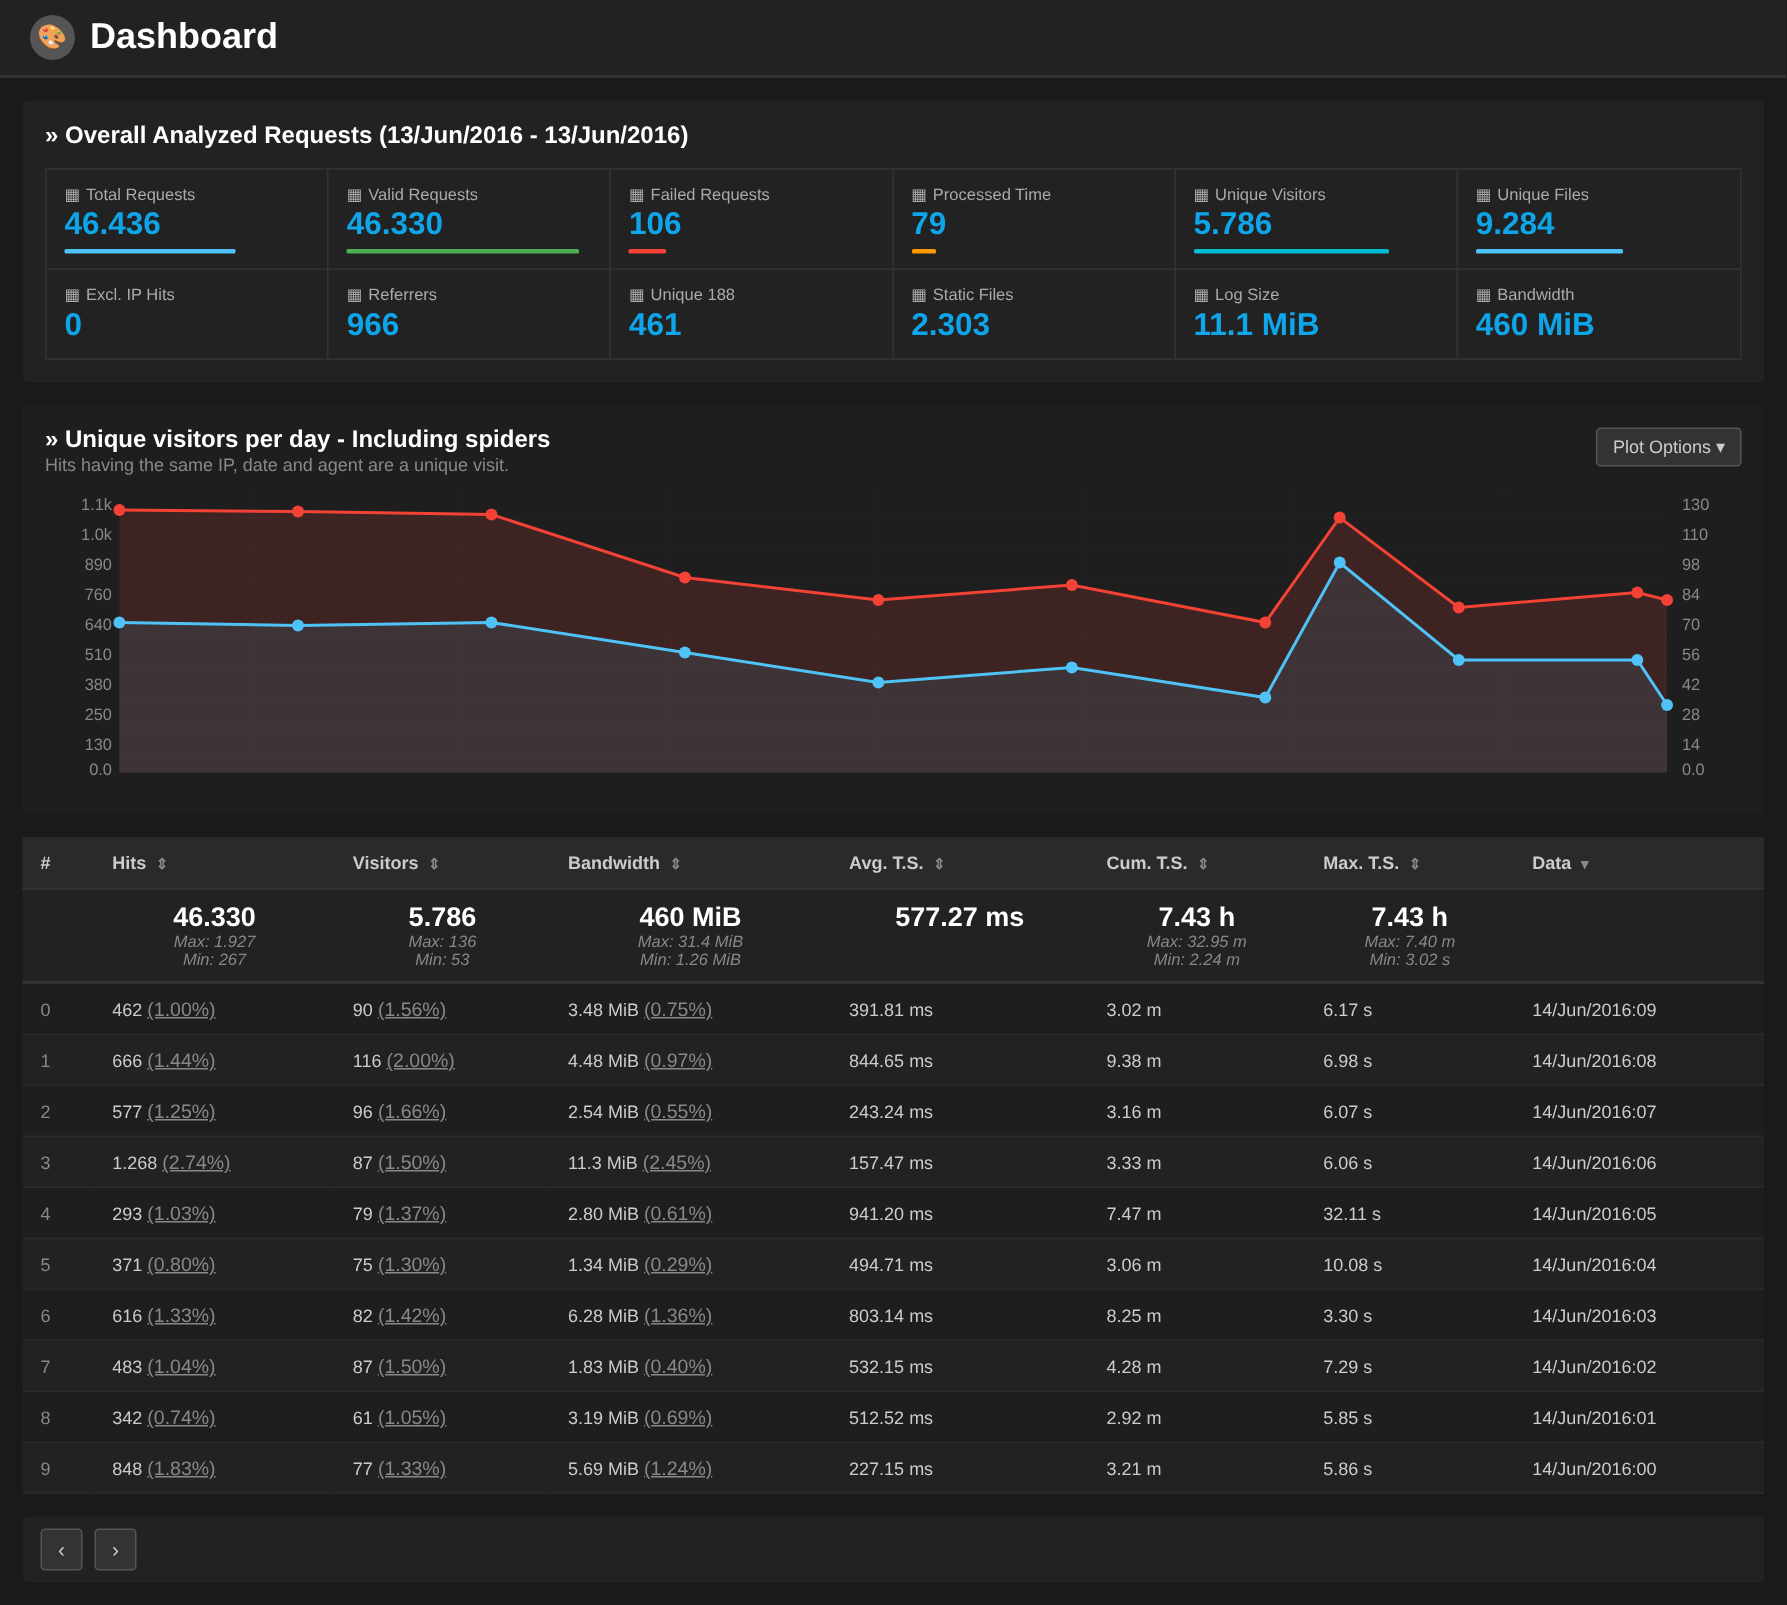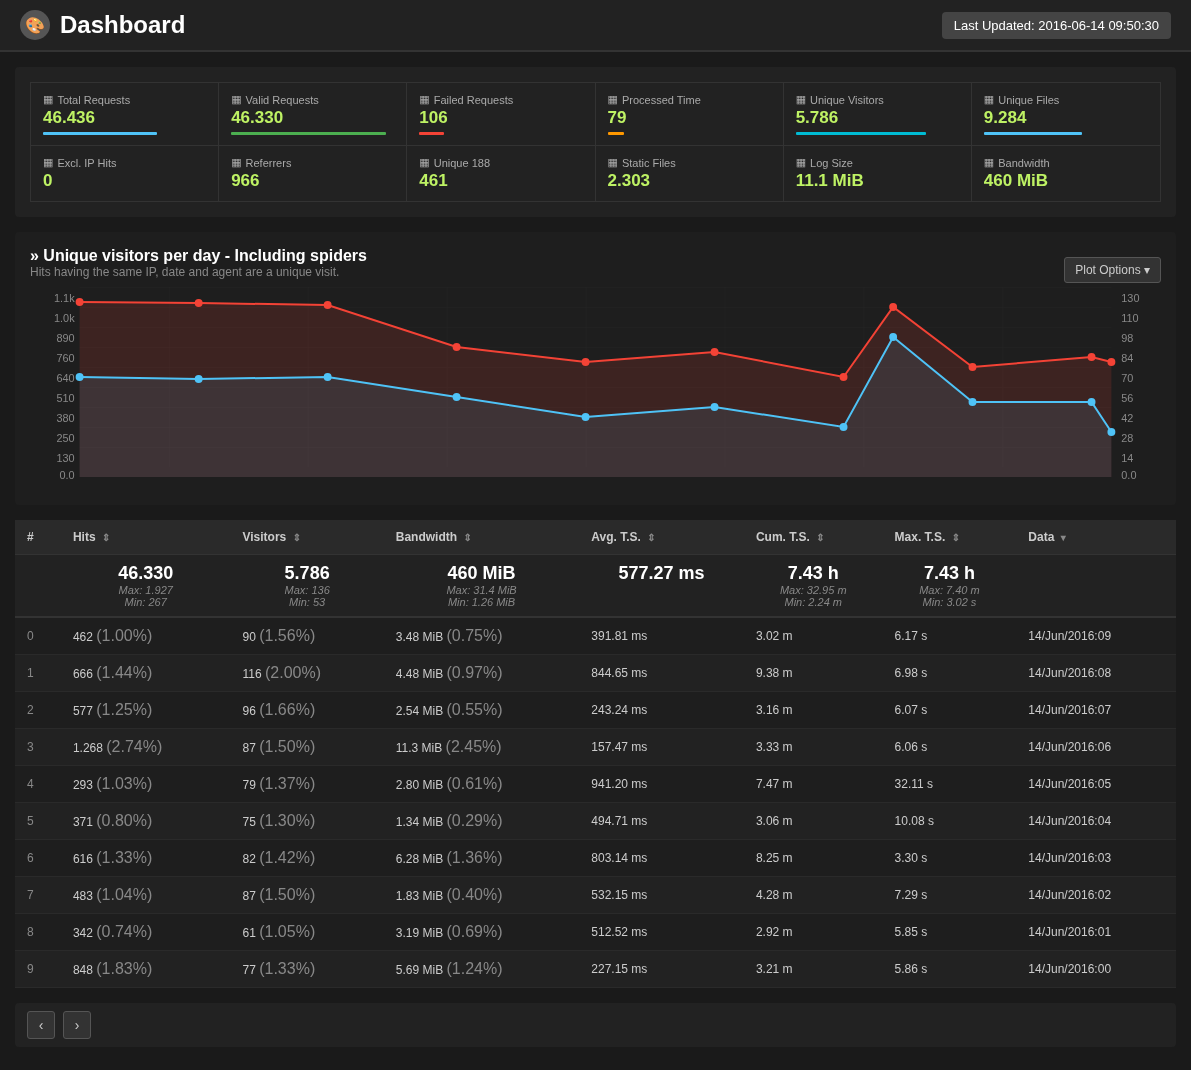--- a/index.html
+++ b/index.html
@@ -13,69 +13,69 @@
 
     
     .section { background: #222; margin: 15px; border-radius: 4px; padding: 15px; }
     .section-title { color: #fff; font-size: 16px; font-weight: bold; margin-bottom: 12px; }
 
     
     .stats-grid { display: grid; grid-template-columns: repeat(6, 1fr); gap: 0; border: 1px solid #333; }
     .stat-item { padding: 10px 12px; border-right: 1px solid #333; border-bottom: 1px solid #333; position: relative; }
     .stat-item:nth-child(6n) { border-right: none; }
     .stat-label { font-size: 11px; color: #aaa; display: flex; align-items: center; gap: 4px; margin-bottom: 2px; }
-    .stat-value { font-size: 17px; color: #bef264; font-weight: bold; }
+    .stat-value { font-size: 21px; color: #0ea5e9; font-weight: bold; }
     .stat-bar { height: 3px; margin-top: 4px; border-radius: 1px; }
     .bar-blue { background: #4fc3f7; }
     .bar-green { background: #4caf50; }
     .bar-red { background: #f44336; }
     .bar-orange { background: #ff9800; }
     .bar-cyan { background: #00bcd4; }
 
     
     .chart-section { background: #1e1e1e; margin: 15px; border-radius: 4px; padding: 15px; }
-    .chart-header { display: flex; justify-content: space-between; align-items: flex-end; margin-bottom: 4px; }
+    .chart-header { display: flex; justify-content: space-between; align-items: flex-start; margin-bottom: 4px; }
     .chart-title { color: #fff; font-size: 16px; font-weight: bold; }
     .chart-subtitle { color: #888; font-size: 12px; margin-bottom: 4px; }
     .plot-options-btn { background: #333; color: #ccc; border: 1px solid #555; padding: 5px 10px; border-radius: 3px; cursor: pointer; font-size: 12px; }
 
     
     .table-section { background: #222; margin: 0 15px 15px; border-radius: 4px; }
     table { width: 100%; border-collapse: collapse; }
     thead tr { background: #2a2a2a; }
     th { padding: 10px 12px; text-align: left; color: #ccc; font-size: 12px; border-bottom: 1px solid #333; font-weight: bold; cursor: pointer; }
     th .sort-icon { color: #888; font-size: 10px; margin-left: 3px; }
     .summary-row td { padding: 8px 12px; color: #ccc; font-size: 13px; border-bottom: 2px solid #333; text-align: center; vertical-align: top; }
     .summary-main { font-size: 18px; color: #fff; font-weight: bold; display: block; }
     .summary-sub { font-size: 11px; color: #888; display: block; font-style: italic; }
     tbody tr { border-bottom: 1px solid #2a2a2a; }
     td { padding: 9px 12px; color: #ccc; font-size: 12px; }
-    td .pct { color: #888; font-weight: normal; font-size: 16px; }
+    td .pct { color: #888; font-weight: normal; font-size: 13px; text-decoration: underline; }
     .row-num { color: #888; }
 
     
     .footer { background: #222; margin: 0 15px 15px; border-radius: 4px; padding: 8px 12px; display: flex; gap: 8px; }
     .page-btn { background: #333; color: #ccc; border: 1px solid #555; width: 28px; height: 28px; border-radius: 3px; cursor: pointer; display: flex; align-items: center; justify-content: center; font-size: 14px; }
 
     
     .chart-svg-wrap { position: relative; }
     svg.chart { width: 100%; height: 200px; }
   </style>
 </head>
 <body>
 
 <div class="header">
   <div class="header-title">
     <div class="header-icon">🎨</div>
     <span>Dashboard</span>
   </div>
-  <div class="last-updated">Last Updated: 2016-06-14 09:50:30</div>
 </div>
 
 <div class="section">
+  <div class="section-title">» Overall Analyzed Requests (13/Jun/2016 - 13/Jun/2016)</div>
   <div class="stats-grid">
 
     <div class="stat-item">
       <div class="stat-label">
         <span>▦</span>
         <span>Total Requests</span>
       </div>
       <div class="stat-value">46.436</div>
       <div class="stat-bar bar-blue" style="width:70%"></div>
     </div>

